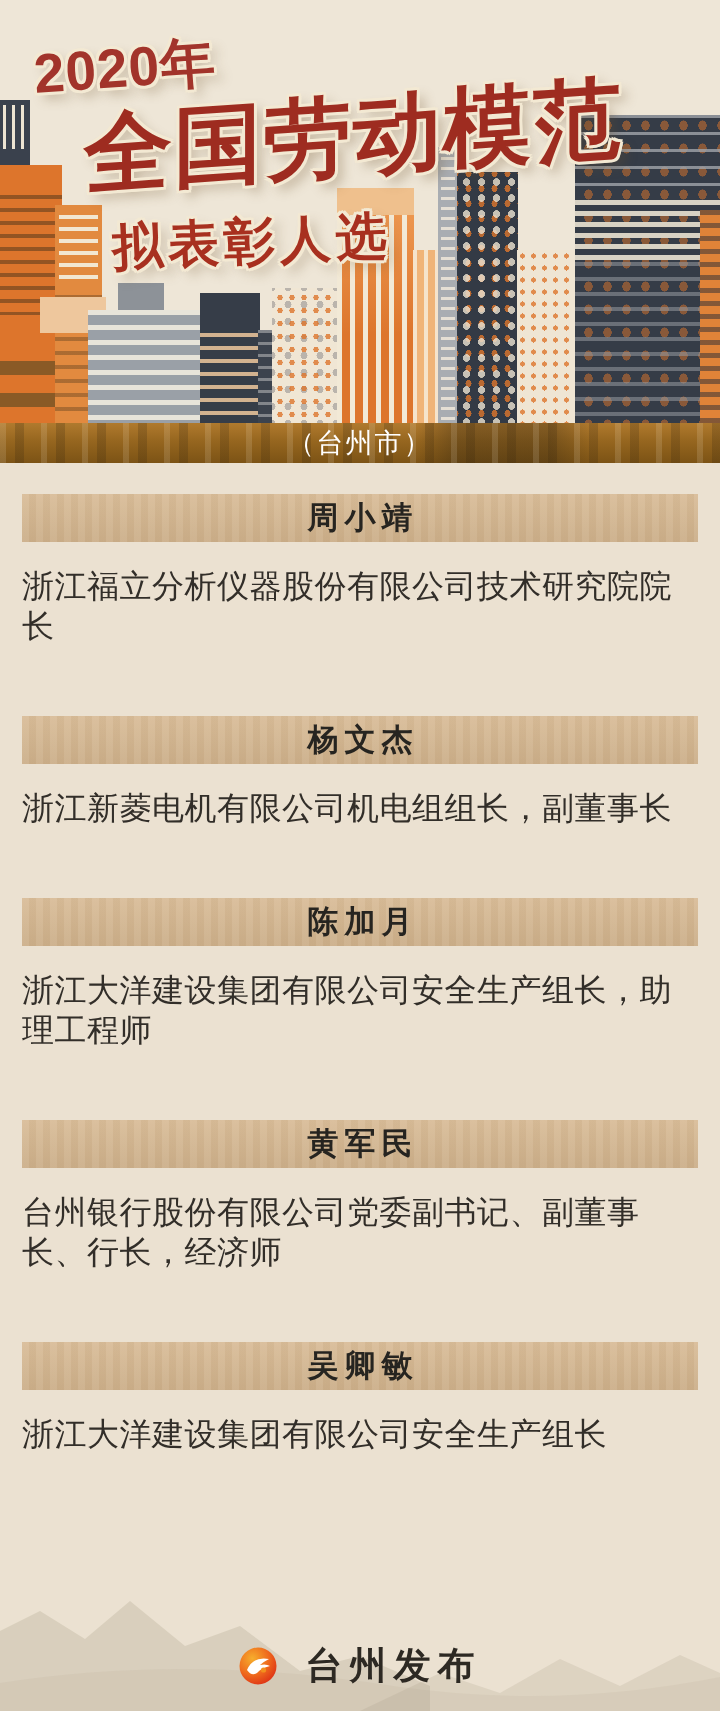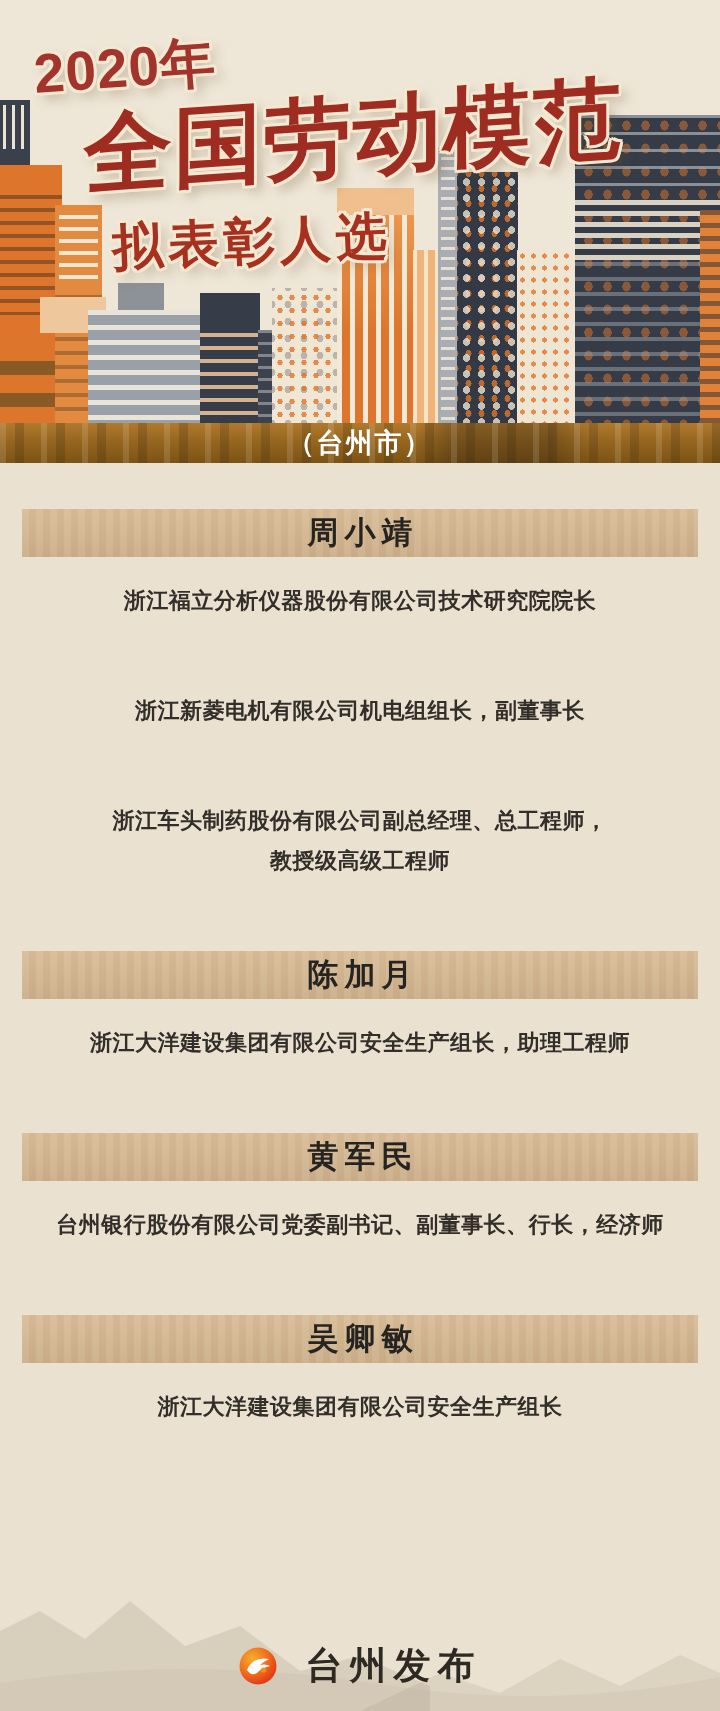--- a/index.html
+++ b/index.html
@@ -74,43 +74,43 @@
       background-repeat:no-repeat,no-repeat,no-repeat,repeat;}
   .b16{left:700px;top:210px;width:20px;height:213px;background-color:#e08338;
       background-image:repeating-linear-gradient(180deg,rgba(40,44,54,.5) 0 5px,rgba(0,0,0,0) 5px 13px);}
 
   .band{position:absolute;left:0;top:423px;width:720px;height:40px;z-index:6;
       display:flex;align-items:center;justify-content:center;
       background-image:
         repeating-linear-gradient(90deg,rgba(250,240,220,.14) 0 6px,rgba(0,0,0,0) 6px 15px,rgba(55,38,14,.22) 15px 24px,rgba(0,0,0,0) 24px 41px),
         linear-gradient(90deg,rgba(0,0,0,0) 0 58%,rgba(35,28,16,.30) 63% 76%,rgba(0,0,0,0) 82%),
         linear-gradient(180deg,#b07a2e 0,#96661f 45%,#7c5315 100%);}
-  .band-label{color:#ffffff;font-size:27px;letter-spacing:2px;font-weight:bold;}
+  .band-label{color:#ffffff;font-size:27px;letter-spacing:2px;font-weight:normal;}
 
   .halo{text-shadow:
       3px 0 #f3e9d3,-3px 0 #f3e9d3,0 3px #f3e9d3,0 -3px #f3e9d3,
       2.5px 2.5px #f3e9d3,-2.5px 2.5px #f3e9d3,2.5px -2.5px #f3e9d3,-2.5px -2.5px #f3e9d3,
       7px 7px 12px rgba(110,80,40,.35);}
   .year{position:absolute;left:34px;top:38px;z-index:7;font-size:55px;font-weight:bold;
       color:#a2342b;letter-spacing:1px;transform:rotate(-4deg);transform-origin:left center;}
   .callig{position:absolute;left:84px;top:96px;z-index:7;font-size:88px;font-weight:bold;
       color:#9e2c20;letter-spacing:2px;font-family:"DejaVu Serif","Liberation Serif",serif;
       transform:rotate(-4deg) skewX(-4deg);transform-origin:left center;white-space:nowrap;}
   .subtitle{position:absolute;left:112px;top:214px;z-index:7;font-size:51px;font-weight:bold;
       color:#a8301f;letter-spacing:5px;transform:rotate(-2.5deg);transform-origin:left center;}
 
   
-  .list{position:absolute;top:463px;left:0;width:720px;padding-top:46px;z-index:3;}
+  .list{position:absolute;top:463px;left:0;width:720px;padding-top:31px;z-index:3;}
   .entry{margin:0 22px 70px;}
   .name-bar{height:48px;display:flex;align-items:center;justify-content:center;
       font-size:31px;font-weight:bold;color:#262420;letter-spacing:6px;text-indent:6px;
       background-image:
         repeating-linear-gradient(90deg,rgba(255,255,255,.05) 0 7px,rgba(130,100,60,.05) 7px 14px),
         linear-gradient(180deg,#d9bd99,#ccaf8a);}
-  .desc{margin-top:24px;text-align:center;font-size:22px;line-height:40px;color:#322e29;letter-spacing:.5px;font-weight:bold;}
+  .desc{margin-top:24px;text-align:left;font-size:32px;line-height:40px;color:#322e29;letter-spacing:.5px;}
 
   
   .mountains{position:absolute;left:0;bottom:0;width:720px;height:150px;z-index:1;}
   .brand{position:absolute;left:0;right:0;bottom:20px;z-index:4;
       display:flex;align-items:center;justify-content:center;gap:22px;}
   .brand-text{font-size:37px;font-weight:bold;color:#2d2923;letter-spacing:7px;text-indent:7px;
       font-family:"DejaVu Serif","Liberation Serif",serif;}
 </style>
 </head>
 <body>
@@ -149,30 +149,29 @@
     <div class="entry">
       <div class="name-bar">
         <span>周小靖</span>
       </div>
       <div class="desc">
         <div>浙江福立分析仪器股份有限公司技术研究院院长</div>
       </div>
     </div>
 
     <div class="entry">
+      <div class="name-bar">
+        <span>杨文杰</span>
+      </div>
       <div class="desc">
         <div>浙江新菱电机有限公司机电组组长，副董事长</div>
       </div>
     </div>
 
     <div class="entry">
-      <div class="desc">
-        <div>浙江车头制药股份有限公司副总经理、总工程师，</div>
-        <div>教授级高级工程师</div>
-      </div>
     </div>
 
     <div class="entry">
       <div class="name-bar">
         <span>陈加月</span>
       </div>
       <div class="desc">
         <div>浙江大洋建设集团有限公司安全生产组长，助理工程师</div>
       </div>
     </div>

